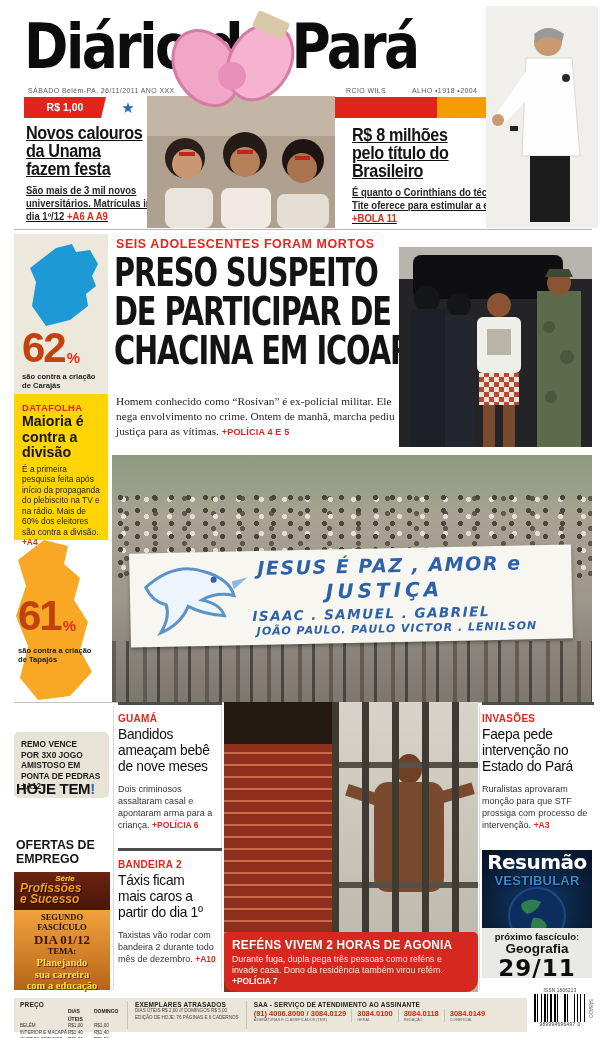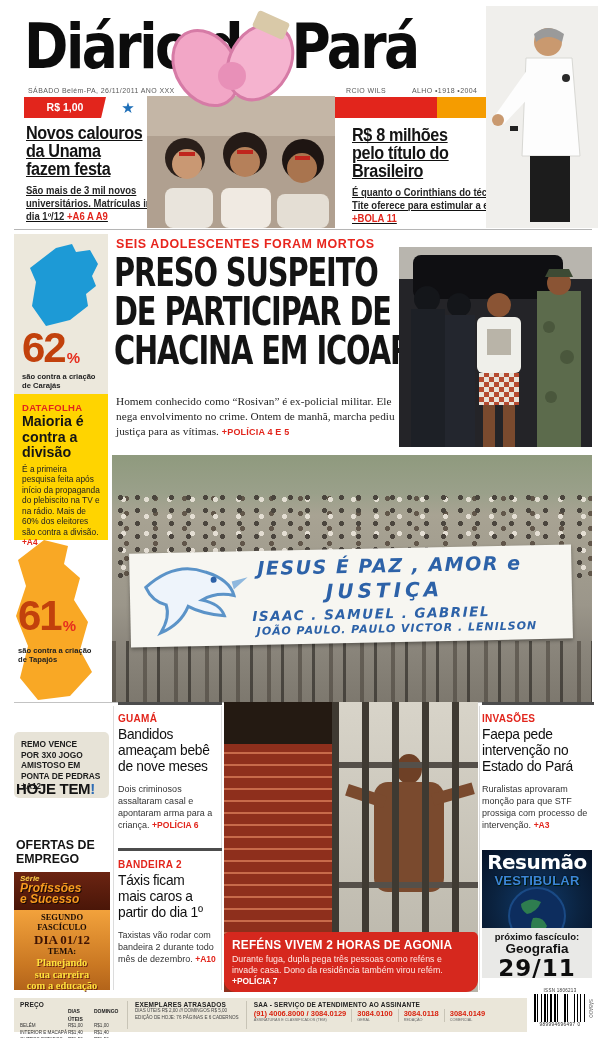--- a/index.html
+++ b/index.html
@@ -107,21 +107,21 @@
     transform-origin:0 0;white-space:nowrap;}
   .hoje-label{left:16px;top:780px;font-size:15px;font-weight:bold;color:#141414;letter-spacing:-.3px;}
   .hoje-label .bang{color:#2e6cb5;}
   .hoje-num{left:14px;top:793px;font-family:"DejaVu Sans",sans-serif;font-weight:bold;font-size:44px;
     line-height:1;color:#2e6cb5;letter-spacing:-1px;}
   .hoje-cap{left:16px;top:838px;font-size:13px;font-weight:bold;color:#141414;line-height:1.05;
     transform:scaleX(.95);transform-origin:0 0;white-space:nowrap;}
 
   .serie-box{left:14px;top:872px;width:96px;height:118px;}
   .serie-head{height:38px;background:linear-gradient(180deg,#6b2412,#4a1608);padding:2px 0 0 6px;box-sizing:border-box;}
-  .serie-kicker{font-size:8px;font-style:italic;font-weight:bold;color:#ffd24a;}
+  .serie-kicker{font-size:8px;font-style:italic;font-weight:bold;color:#ffd24a;text-align:center;}
   .serie-title{font-size:12px;font-weight:bold;font-style:italic;color:#f59a1f;line-height:.95;
     text-shadow:1px 1px 0 #1a0a04;white-space:nowrap;}
   .serie-body{height:80px;background:linear-gradient(180deg,#f2a23c,#c97722 70%,#b3641a);
     text-align:center;font-family:"Liberation Serif",serif;padding-top:3px;box-sizing:border-box;}
   .serie-sub{font-size:8.5px;font-weight:bold;color:#1d0d04;line-height:1.15;}
   .serie-date{font-size:13px;font-weight:bold;color:#3f1404;line-height:1.15;}
   .serie-tema{font-size:8.5px;font-weight:bold;color:#1d0d04;line-height:1.15;}
   .serie-theme{font-size:10.5px;font-weight:bold;color:#ffe23d;line-height:1.1;
     text-shadow:1px 1px 0 #6b2412;}
 

